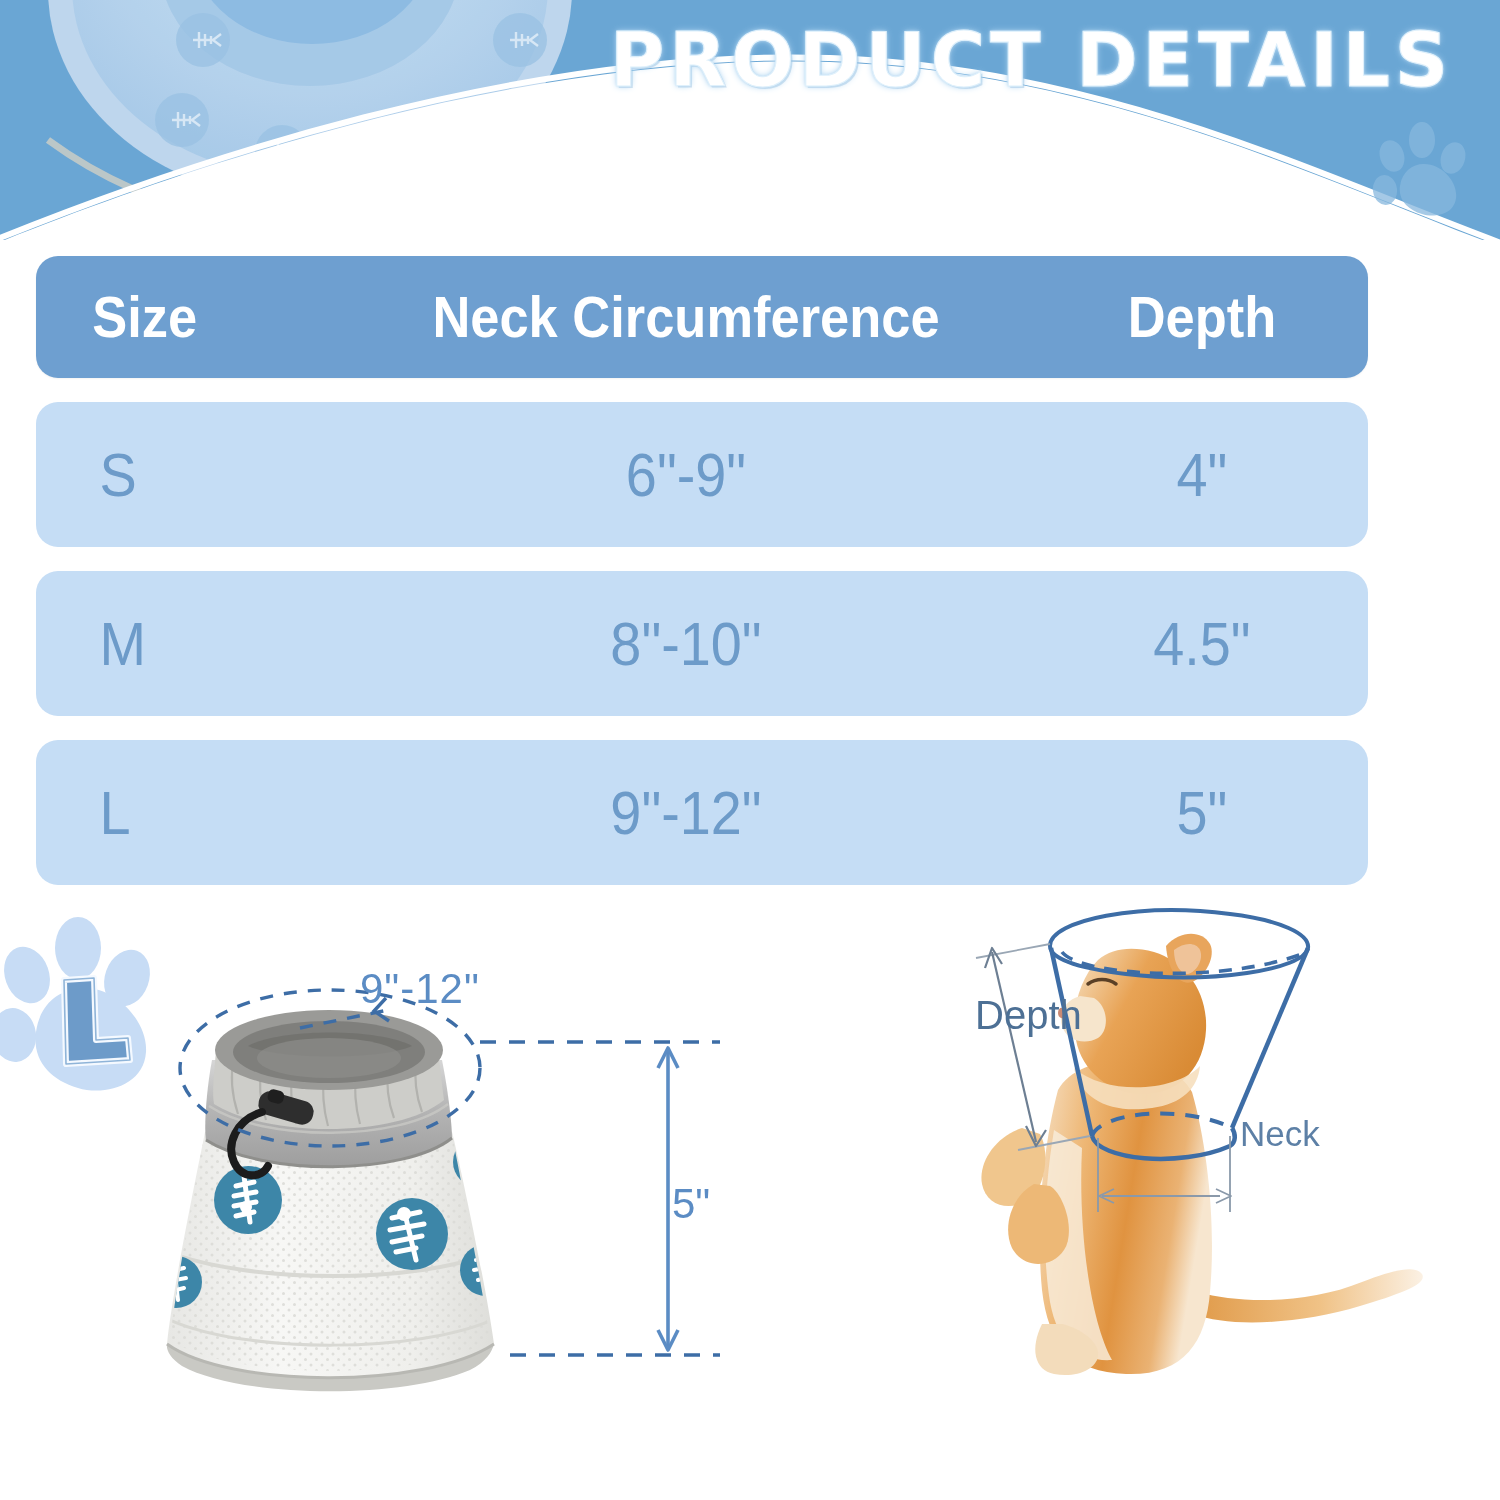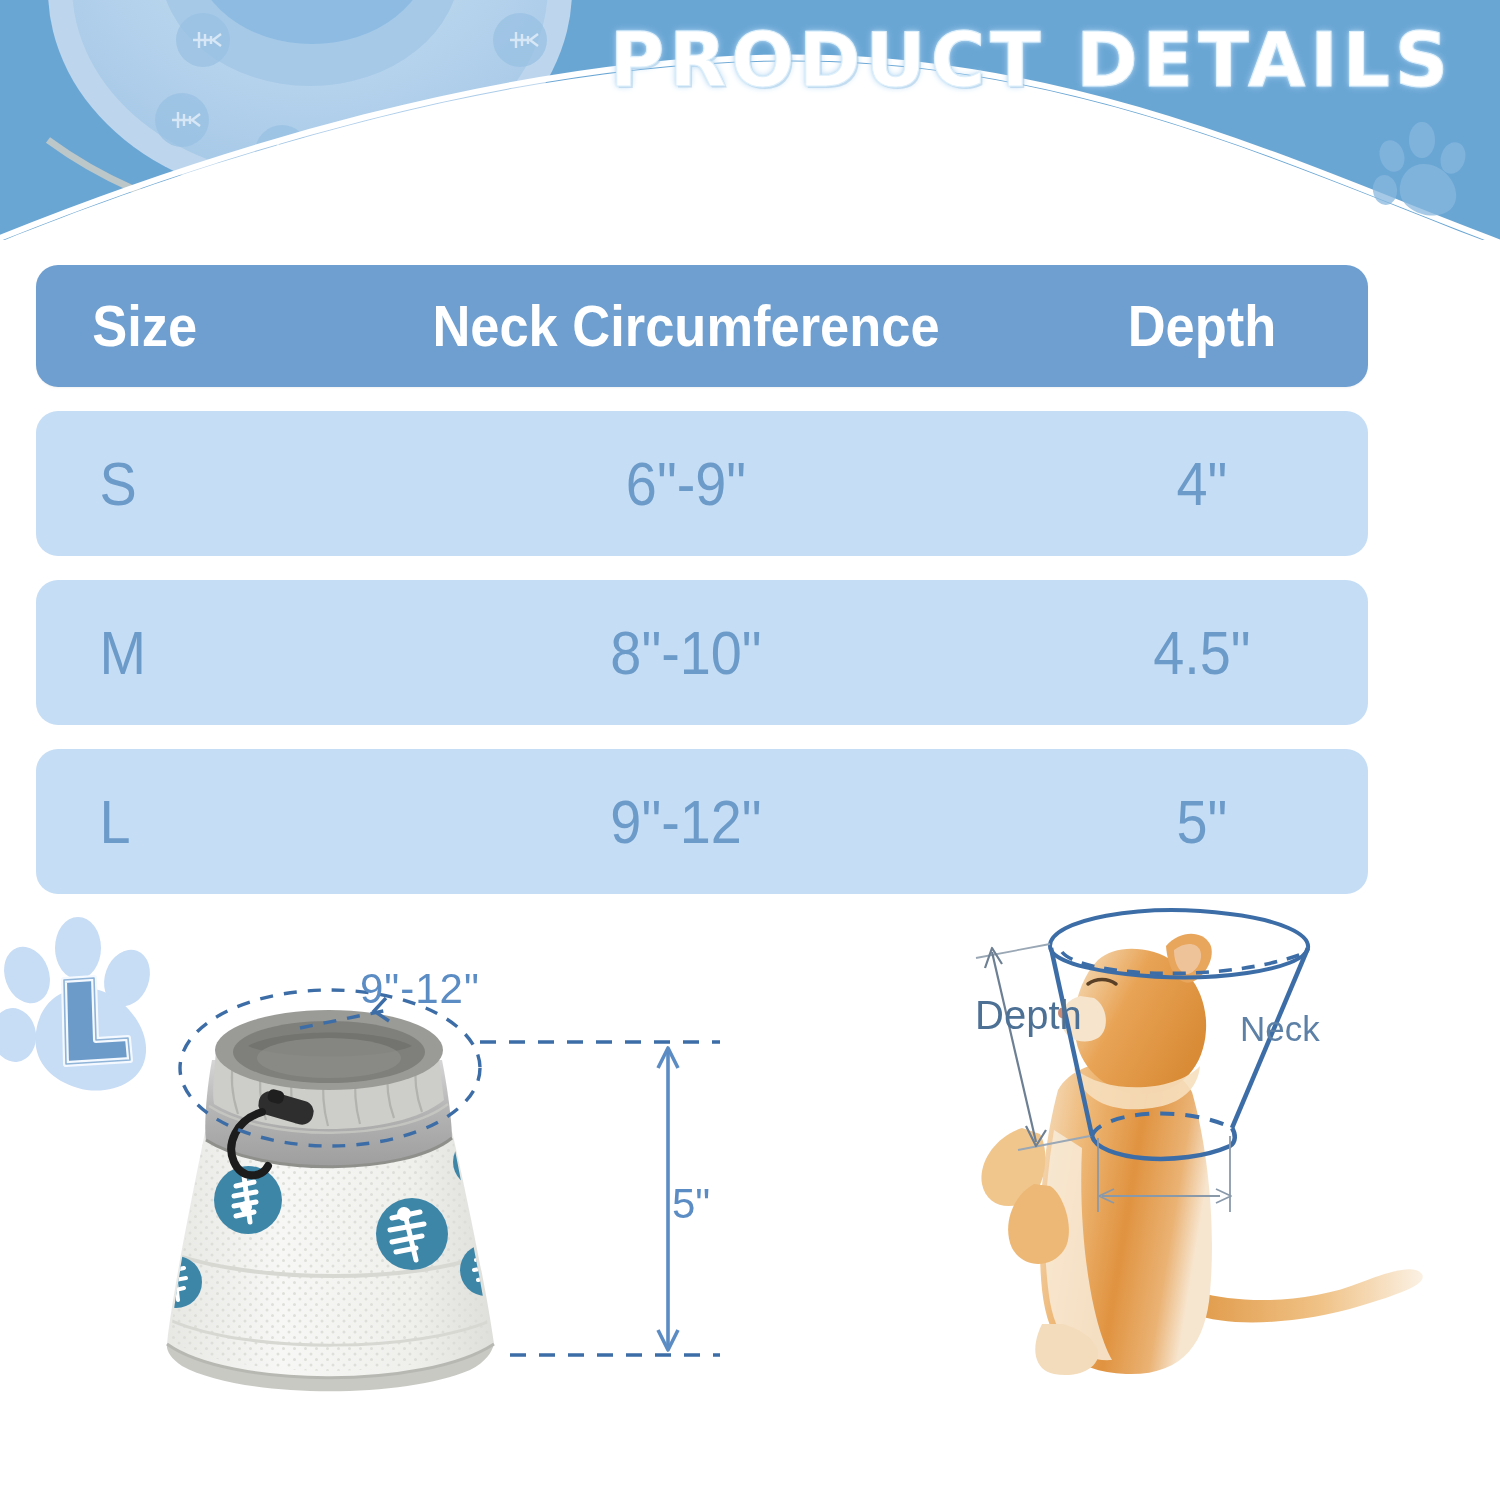--- a/index.html
+++ b/index.html
@@ -23,21 +23,21 @@
     color:#ffffff;
     font-family:"DejaVu Sans", sans-serif;
     text-shadow:
       0 0 1px #cfe6f7, 0 0 3px #bcdcf4, 0 0 7px #a9d2f0,
       2px 2px 0 rgba(120,170,210,.35);
     white-space:nowrap;
     -webkit-text-stroke:1px #dff0fb;
   }
 
   
-  .table{position:absolute;left:36px;top:265px;width:1332px;}
+  .table{position:absolute;left:36px;top:256px;width:1332px;}
   .t-head{
     height:122px;background:#6e9fd0;border-radius:22px;
     display:flex;align-items:center;
     box-shadow:0 1px 2px rgba(0,0,0,.05);
   }
   .t-head .cell{
     color:#ffffff;font-size:57px;font-weight:bold;
     font-family:"Liberation Sans Narrow","Liberation Sans", sans-serif;
     transform:scaleX(.92);transform-origin:center;
     white-space:nowrap;
@@ -65,21 +65,21 @@
   .panel-svg{position:absolute;left:0;top:0;}
 
   .lbl{
     position:absolute;color:#5b8cc4;
     font-family:"Liberation Sans", sans-serif;
     white-space:nowrap;
   }
   .lbl-neck-dim{left:360px;top:965px;font-size:42px;letter-spacing:1px;}
   .lbl-depth-dim{left:672px;top:1180px;font-size:42px;}
   .lbl-depth{left:975px;top:993px;font-size:40px;color:#4d7095;}
-  .lbl-circ{left:1240px;top:1009px;font-size:35px;color:#5d80a6;line-height:1.16;}
+  .lbl-circ{left:1240px;top:1114px;font-size:35px;color:#5d80a6;line-height:1.16;}
   .lbl-circ span{display:block;}
 </style>
 </head>
 <body>
 
 <div class="stage">
 
   <div class="header">
     <div class="header-bg"></div>
 

